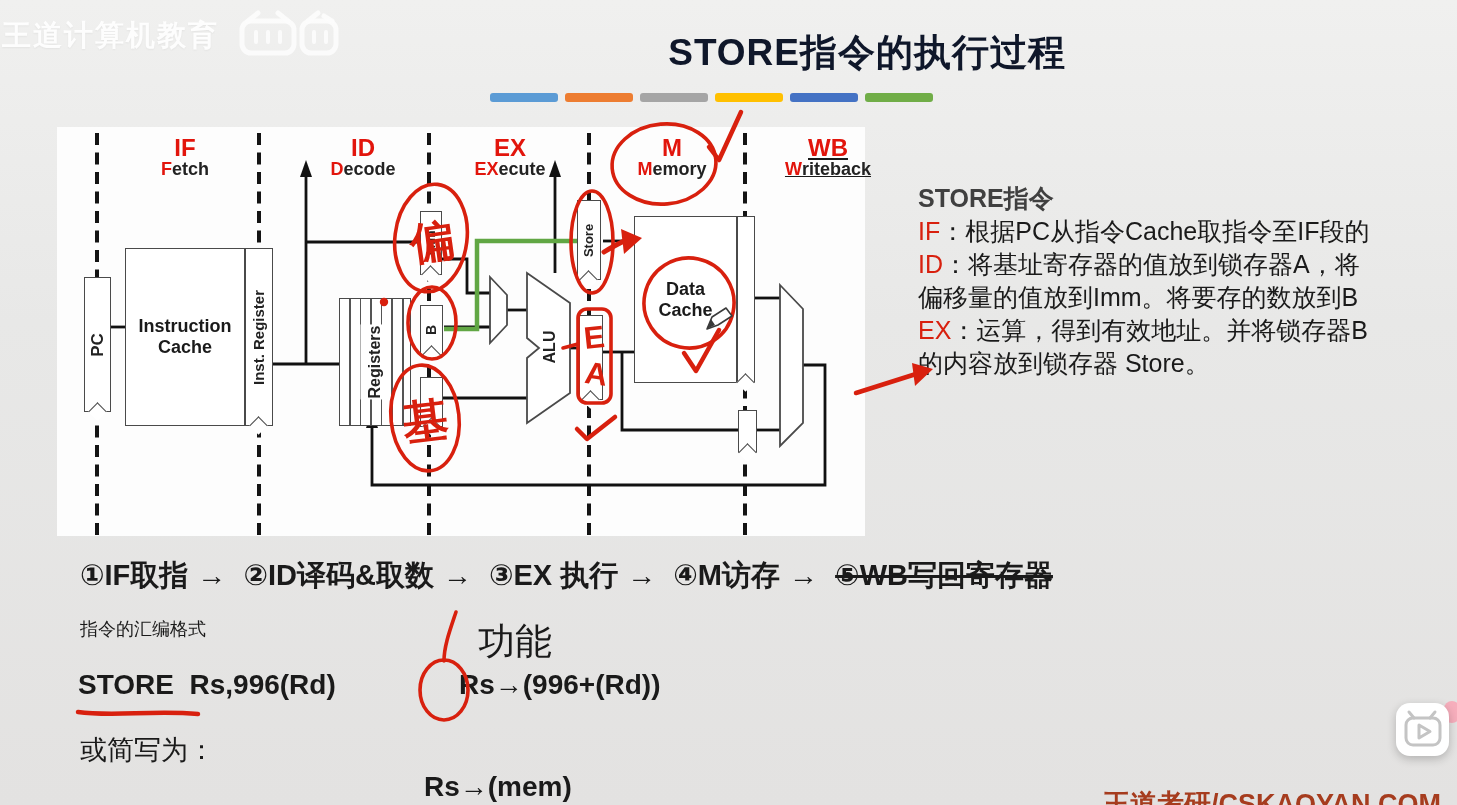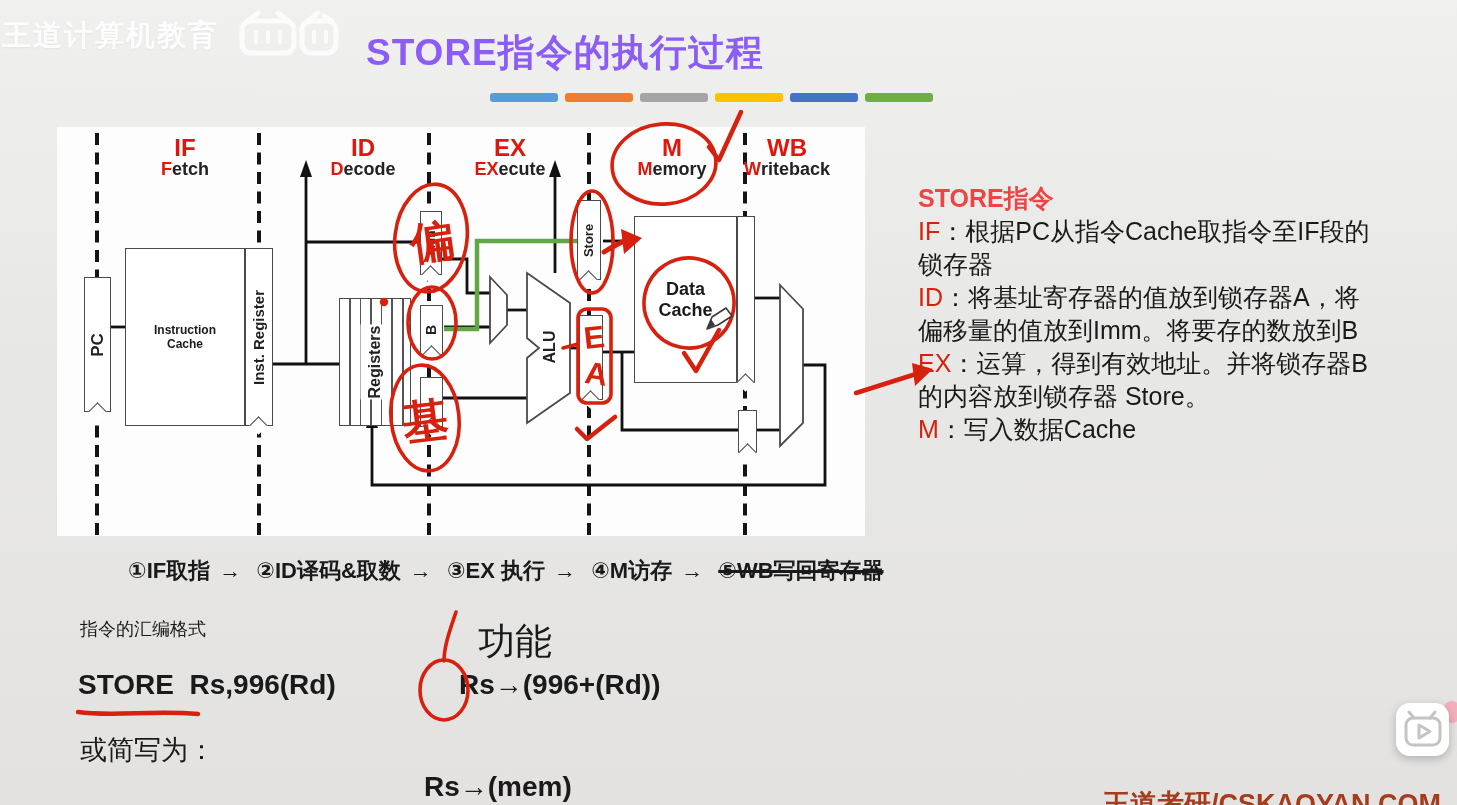--- a/index.html
+++ b/index.html
@@ -11,22 +11,22 @@
     color:#1a1a1a;
   }
   .abs { position:absolute; }
 
   
   .wm { left:2px; top:16px; font-size:29px; font-weight:bold;
         color:rgba(255,255,255,.92); text-shadow:0 1px 2px rgba(0,0,0,.05); letter-spacing:2px;text-align:center;}
   .bili { left:236px; top:8px; opacity:.85; }
 
   
-  .title { left:366px; top:28px; width:700px; text-align:left;
-           font-size:37px; font-weight:bold; color:#8b5cf6; letter-spacing:1px;}
+  .title { left:366px; top:28px; width:700px; text-align:right;
+           font-size:37px; font-weight:bold; color:#0f172a; letter-spacing:1px;}
   .bars { left:490px; top:93px; display:flex; gap:7px; }
   .bars span { width:68px; height:9px; border-radius:3px; display:block; }
 
   
   .panel { left:57px; top:127px; width:808px; height:409px; background:#fdfdfd; }
   .panel svg.base { position:absolute; left:0; top:0; }
   .stage { position:absolute; top:8px; width:140px; text-align:center; line-height:1.05;}
   .stage .abbr { font-size:24px; font-weight:bold; color:#e2150c; display:block;}
   .stage .word { font-size:18px; font-weight:bold; color:#222; }
   .stage .word b { color:#e2150c; }
@@ -36,25 +36,25 @@
   .vtext { transform:rotate(-90deg); white-space:nowrap; font-weight:bold; color:#222;}
   .clk { position:absolute; bottom:-7px; left:50%; width:13px; height:13px;
          margin-left:-7px; background:#fff; transform:rotate(45deg);
          border-left:1.7px solid #4a4a4a; border-top:1.7px solid #4a4a4a; }
   .regs-lines { position:absolute; inset:0;
      background:repeating-linear-gradient(90deg,transparent 0 9px,#555 9px 10.6px); }
   .regs-label { position:relative; background:#fff; padding:6px 1px; }
 
   
   .expl { left:918px; top:182px; width:530px; font-size:25px; line-height:33px; }
-  .expl .hd { color:#ef4444; font-weight:bold; }
+  .expl .hd { color:#404040; font-weight:bold; }
   .expl .pfx { color:#d8200e; }
 
   
-  .steps { left:80px; top:556px; font-size:22px; font-weight:600; white-space:nowrap;margin-left:48px;}
+  .steps { left:80px; top:556px; font-size:29px; font-weight:600; white-space:nowrap;}
   .steps span { margin-right:9px; }
   .steps .arr { font-weight:bold; }
   .steps .strike { text-decoration:line-through; text-decoration-thickness:2.5px; }
 
   .h-fmt { left:80px; top:617px; font-size:18px; }
   .h-fn  { left:478px; top:617px; font-size:37px; }
   .code  { font-size:28px; font-weight:bold; white-space:pre; }
   .r1l { left:78px;  top:669px; }
   .r1r { left:424px; top:669px;margin-left:35px; }
   .abbr2 { left:80px; top:732px; font-size:27px; }
@@ -150,30 +150,30 @@
     <span class="word"><b>D</b><span>ecode</span></span>
   </div>
   <div class="stage" style="left:383px;">
     <span class="abbr">EX</span>
     <span class="word"><b>EX</b><span>ecute</span></span>
   </div>
   <div class="stage" style="left:545px;">
     <span class="abbr">M</span>
     <span class="word"><b>M</b><span>emory</span></span>
   </div>
-  <div class="stage" style="left:660px;">
+  <div class="stage" style="left:701px;text-decoration:underline;">
     <span class="abbr">WB</span>
     <span class="word"><b>W</b><span>riteback</span></span>
   </div>
 
   <div class="comp" style="left:27px; top:150px; width:27px; height:135px;">
     <span class="vtext" style="font-size:17px;">PC</span>
     <span class="clk"></span>
   </div>
-  <div class="comp" style="left:68px; top:121px; width:120px; height:178px; font-weight:bold; font-size:12px; text-align:center;">
+  <div class="comp" style="left:68px; top:121px; width:120px; height:178px; font-weight:bold; font-size:18px; text-align:center;">
     <span style="width:100px;">Instruction Cache</span>
   </div>
   <div class="comp" style="left:188px; top:121px; width:28px; height:178px;">
     <span class="vtext" style="font-size:15px;">Inst. Register</span>
     <span class="clk"></span>
   </div>
   <div class="comp" style="left:282px; top:171px; width:72px; height:128px;">
     <span class="regs-lines"></span>
     <span class="vtext regs-label" style="font-size:16px;">Registers</span>
   </div>
@@ -205,26 +205,24 @@
     <span class="clk"></span>
   </div>
   <div class="comp" style="left:681px; top:283px; width:19px; height:43px;">
     <span class="clk"></span>
   </div>
 </div>
 
 <div class="abs expl">
   <div class="hd">STORE指令</div>
   <div><span class="pfx">IF</span><span>：根据PC从指令Cache取指令至IF段的</span></div>
-  <div><span class="pfx"></span><span>锁存器</span></div>
   <div><span class="pfx">ID</span><span>：将基址寄存器的值放到锁存器A，将</span></div>
   <div><span class="pfx"></span><span>偏移量的值放到Imm。将要存的数放到B</span></div>
   <div><span class="pfx">EX</span><span>：运算，得到有效地址。并将锁存器B</span></div>
   <div><span class="pfx"></span><span>的内容放到锁存器 Store。</span></div>
-  <div><span class="pfx">M</span><span>：写入数据Cache</span></div>
 </div>
 
 <div class="abs steps">
   <span>①IF取指</span><span class="arr">→</span>
   <span>②ID译码&amp;取数</span><span class="arr">→</span>
   <span>③EX 执行</span><span class="arr">→</span>
   <span>④M访存</span><span class="arr">→</span>
   <span class="strike">⑤WB写回寄存器</span>
 </div>
 

